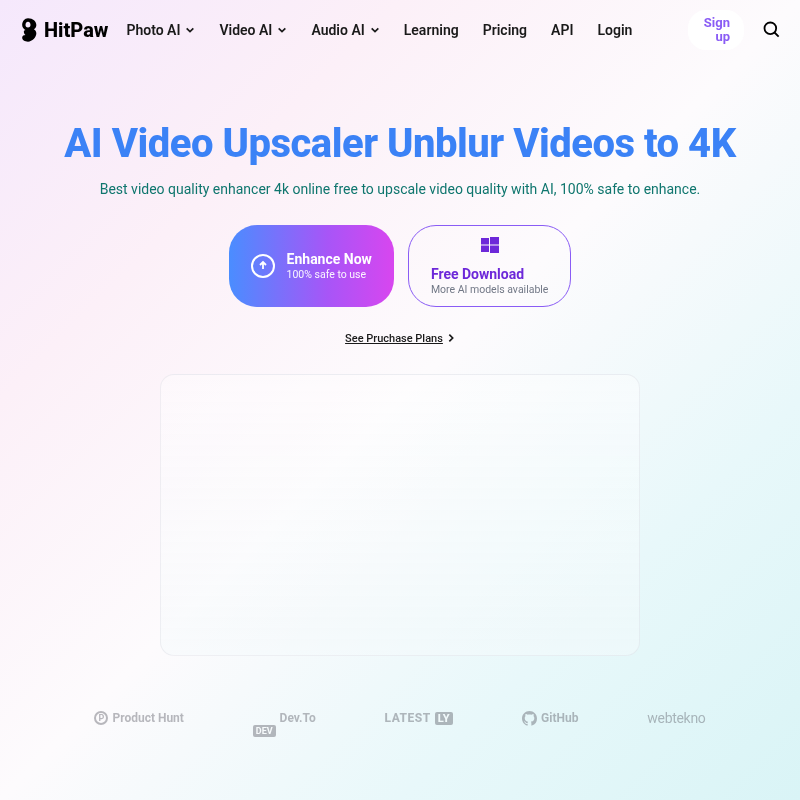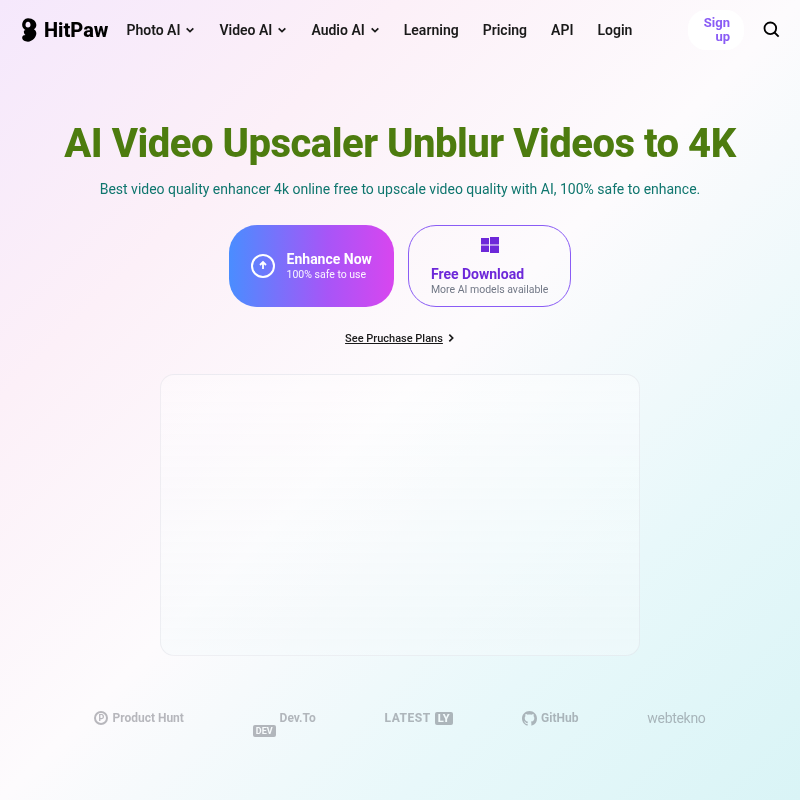--- a/index.html
+++ b/index.html
@@ -71,21 +71,21 @@
       height: 20px;
       cursor: pointer;
     }
     .hero {
       text-align: center;
       padding: 60px 40px 0;
     }
     .hero-title {
       font-size: 40px;
       font-weight: 800;
-      color: #4d7c0f;
+      color: #3b82f6;
       margin-bottom: 14px;
       letter-spacing: -0.5px;
     }
     .hero-sub {
       font-size: 14px;
       color: #0f766e;
       margin-bottom: 28px;
     }
     .cta-row {
       display: flex;

